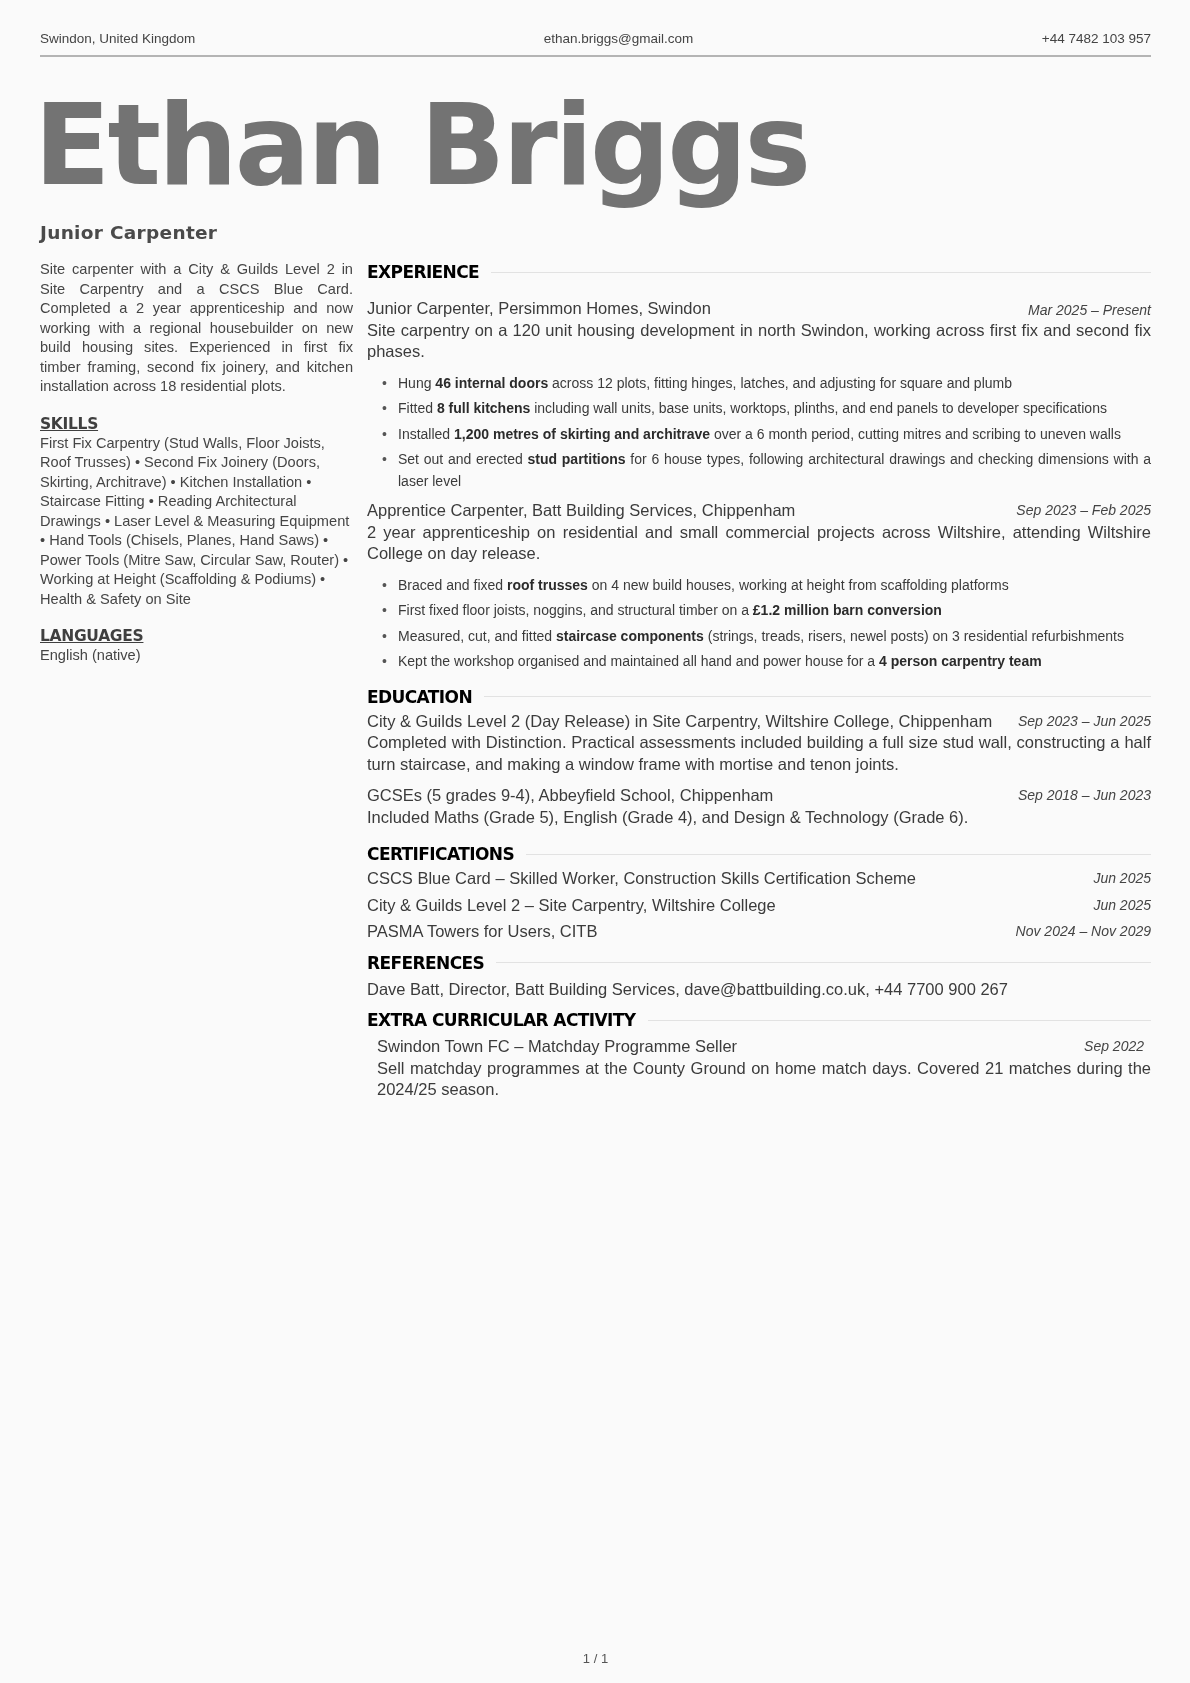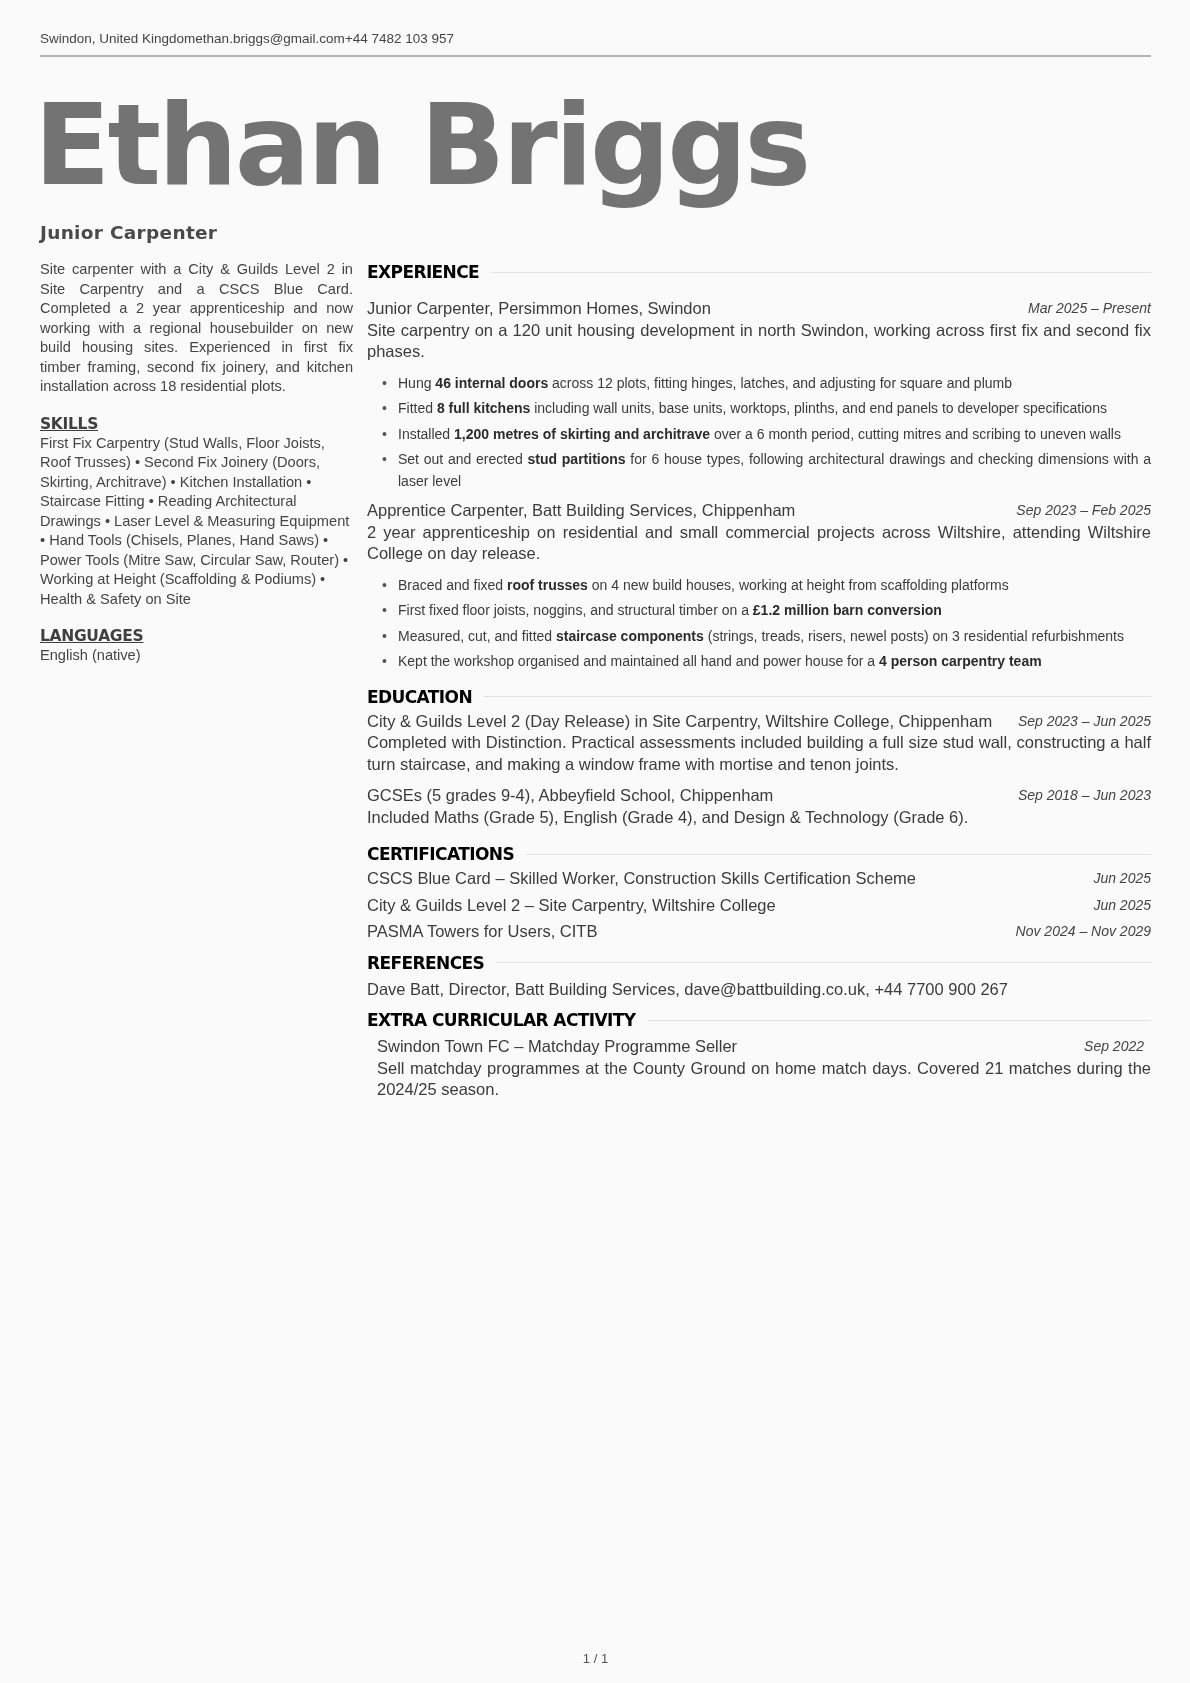--- a/index.html
+++ b/index.html
@@ -7,21 +7,21 @@
   body {
     font-family: "Liberation Sans", "DejaVu Sans", sans-serif;
     color: #3f3f3f;
     position: relative;
     overflow: hidden;
   }
   .page { position: absolute; left: 40px; top: 0; width: 1111px; height: 1683px; }
 
   .contact-bar {
     position: absolute; top: 31px; left: 0; width: 1111px;
-    display: flex; justify-content: flex-start; align-items: center;
+    display: flex; justify-content: space-between; align-items: center;
     font-size: 13.5px; color: #444;
   }
   .contact-rule {
     position: absolute; top: 55px; left: 0; width: 1111px; height: 2px; background: #b4b4b4;
   }
 
   .name {
     position: absolute; top: 78px; left: -6px;
     font-family: "DejaVu Sans", sans-serif;
     font-weight: bold; font-size: 112px; letter-spacing: -3px;
@@ -112,21 +112,21 @@
   </div>
 
   <div class="right-col">
 
     <div class="section-head">
       <span class="label">EXPERIENCE</span>
       <span class="rule"></span>
     </div>
 
     <div>
-      <div class="entry-row" style="margin-top:16px;">
+      <div class="entry-row" style="margin-top:16px;align-items:flex-end;">
         <span class="title">Junior Carpenter, Persimmon Homes, Swindon</span>
         <span class="date">Mar 2025 – Present</span>
       </div>
       <p class="desc">Site carpentry on a 120 unit housing development in north Swindon, working across first fix and second fix phases.</p>
       <ul class="bullets">
         <li><span>Hung </span><b>46 internal doors</b><span> across 12 plots, fitting hinges, latches, and adjusting for square and plumb</span></li>
         <li><span>Fitted </span><b>8 full kitchens</b><span> including wall units, base units, worktops, plinths, and end panels to developer specifications</span></li>
         <li><span>Installed </span><b>1,200 metres of skirting and architrave</b><span> over a 6 month period, cutting mitres and scribing to uneven walls</span></li>
         <li><span>Set out and erected </span><b>stud partitions</b><span> for 6 house types, following architectural drawings and checking dimensions with a laser level</span></li>
       </ul>

